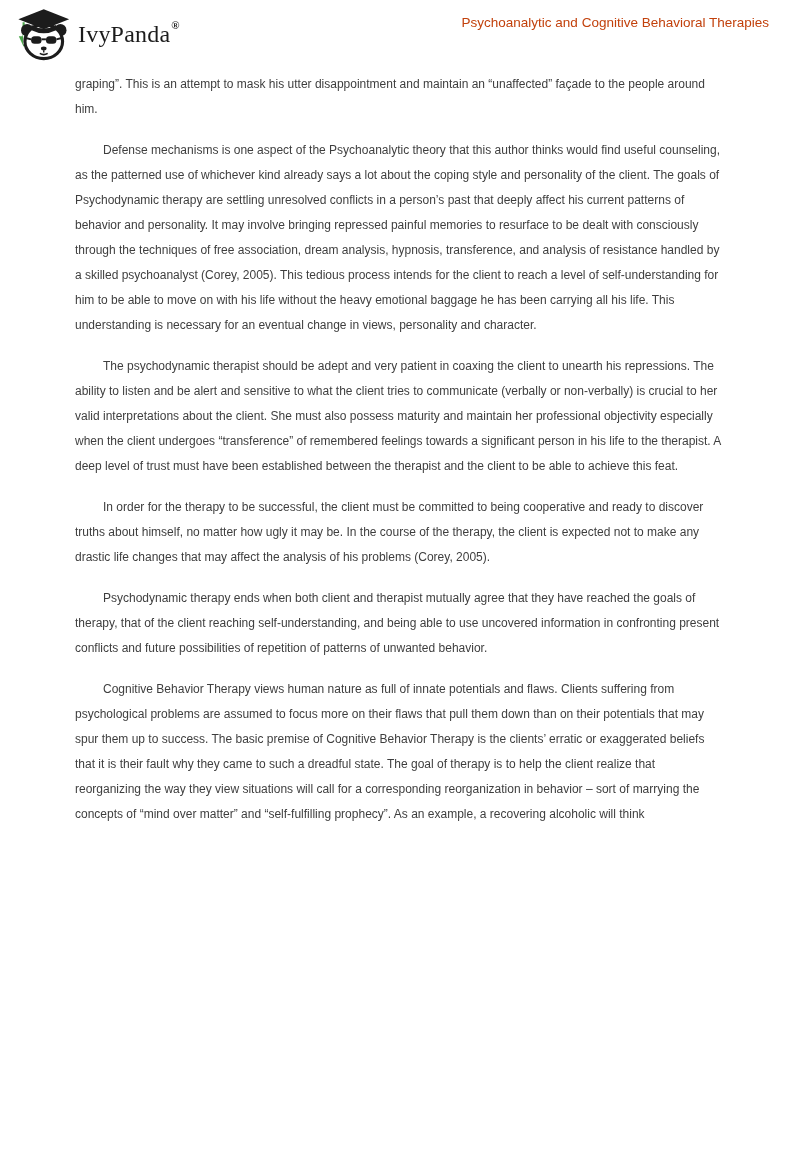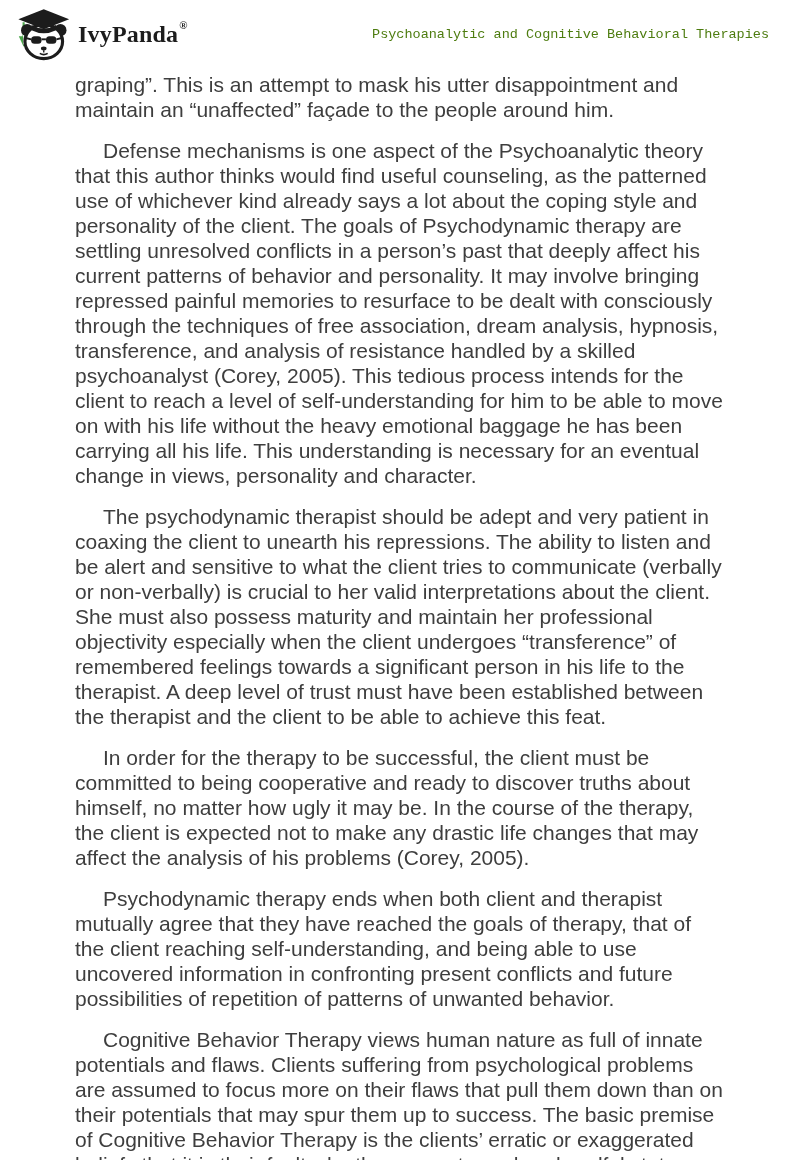--- a/index.html
+++ b/index.html
@@ -22,53 +22,52 @@
     position: absolute;
     top: 8px; left: 14px;
     display: flex;
     align-items: center;
     gap: 8px;
     cursor: pointer;
   }
   .brand svg { display: block; }
   .brand-text {
     font-family: "Liberation Serif", serif;
-    font-weight: 700;
+    font-weight: 400;
     font-size: 24px;
     color: #1c1c1c;
     letter-spacing: 0.2px;
   }
   .brand-reg {
     font-family: "Liberation Serif", serif;
     font-weight: 700;
     font-size: 11px;
     color: #1c1c1c;
     vertical-align: super;
     position: relative;
     top: -7px;
     left: 1px;
   }
   .doc-title {
     position: absolute;
-    top: 27px; right: 31px;
+    top: 15px; right: 31px;
     font-size: 13.5px;
-    color: #4d7c0f;
+    color: #c2410c;
     white-space: nowrap;
-    font-family: Liberation Mono, monospace;
   }
 
   
   .page-body {
     position: absolute;
     top: 72px;
     left: 75px;
     width: 648px;
   }
   .para {
-    font-size: 21px;
+    font-size: 12px;
     line-height: 25px;
     color: #3e3e3e;
     text-indent: 28px;
     margin-bottom: 16px;
     text-align: left;
   }
   .para.no-indent { text-indent: 0; }
 
   
   .page-footer {

